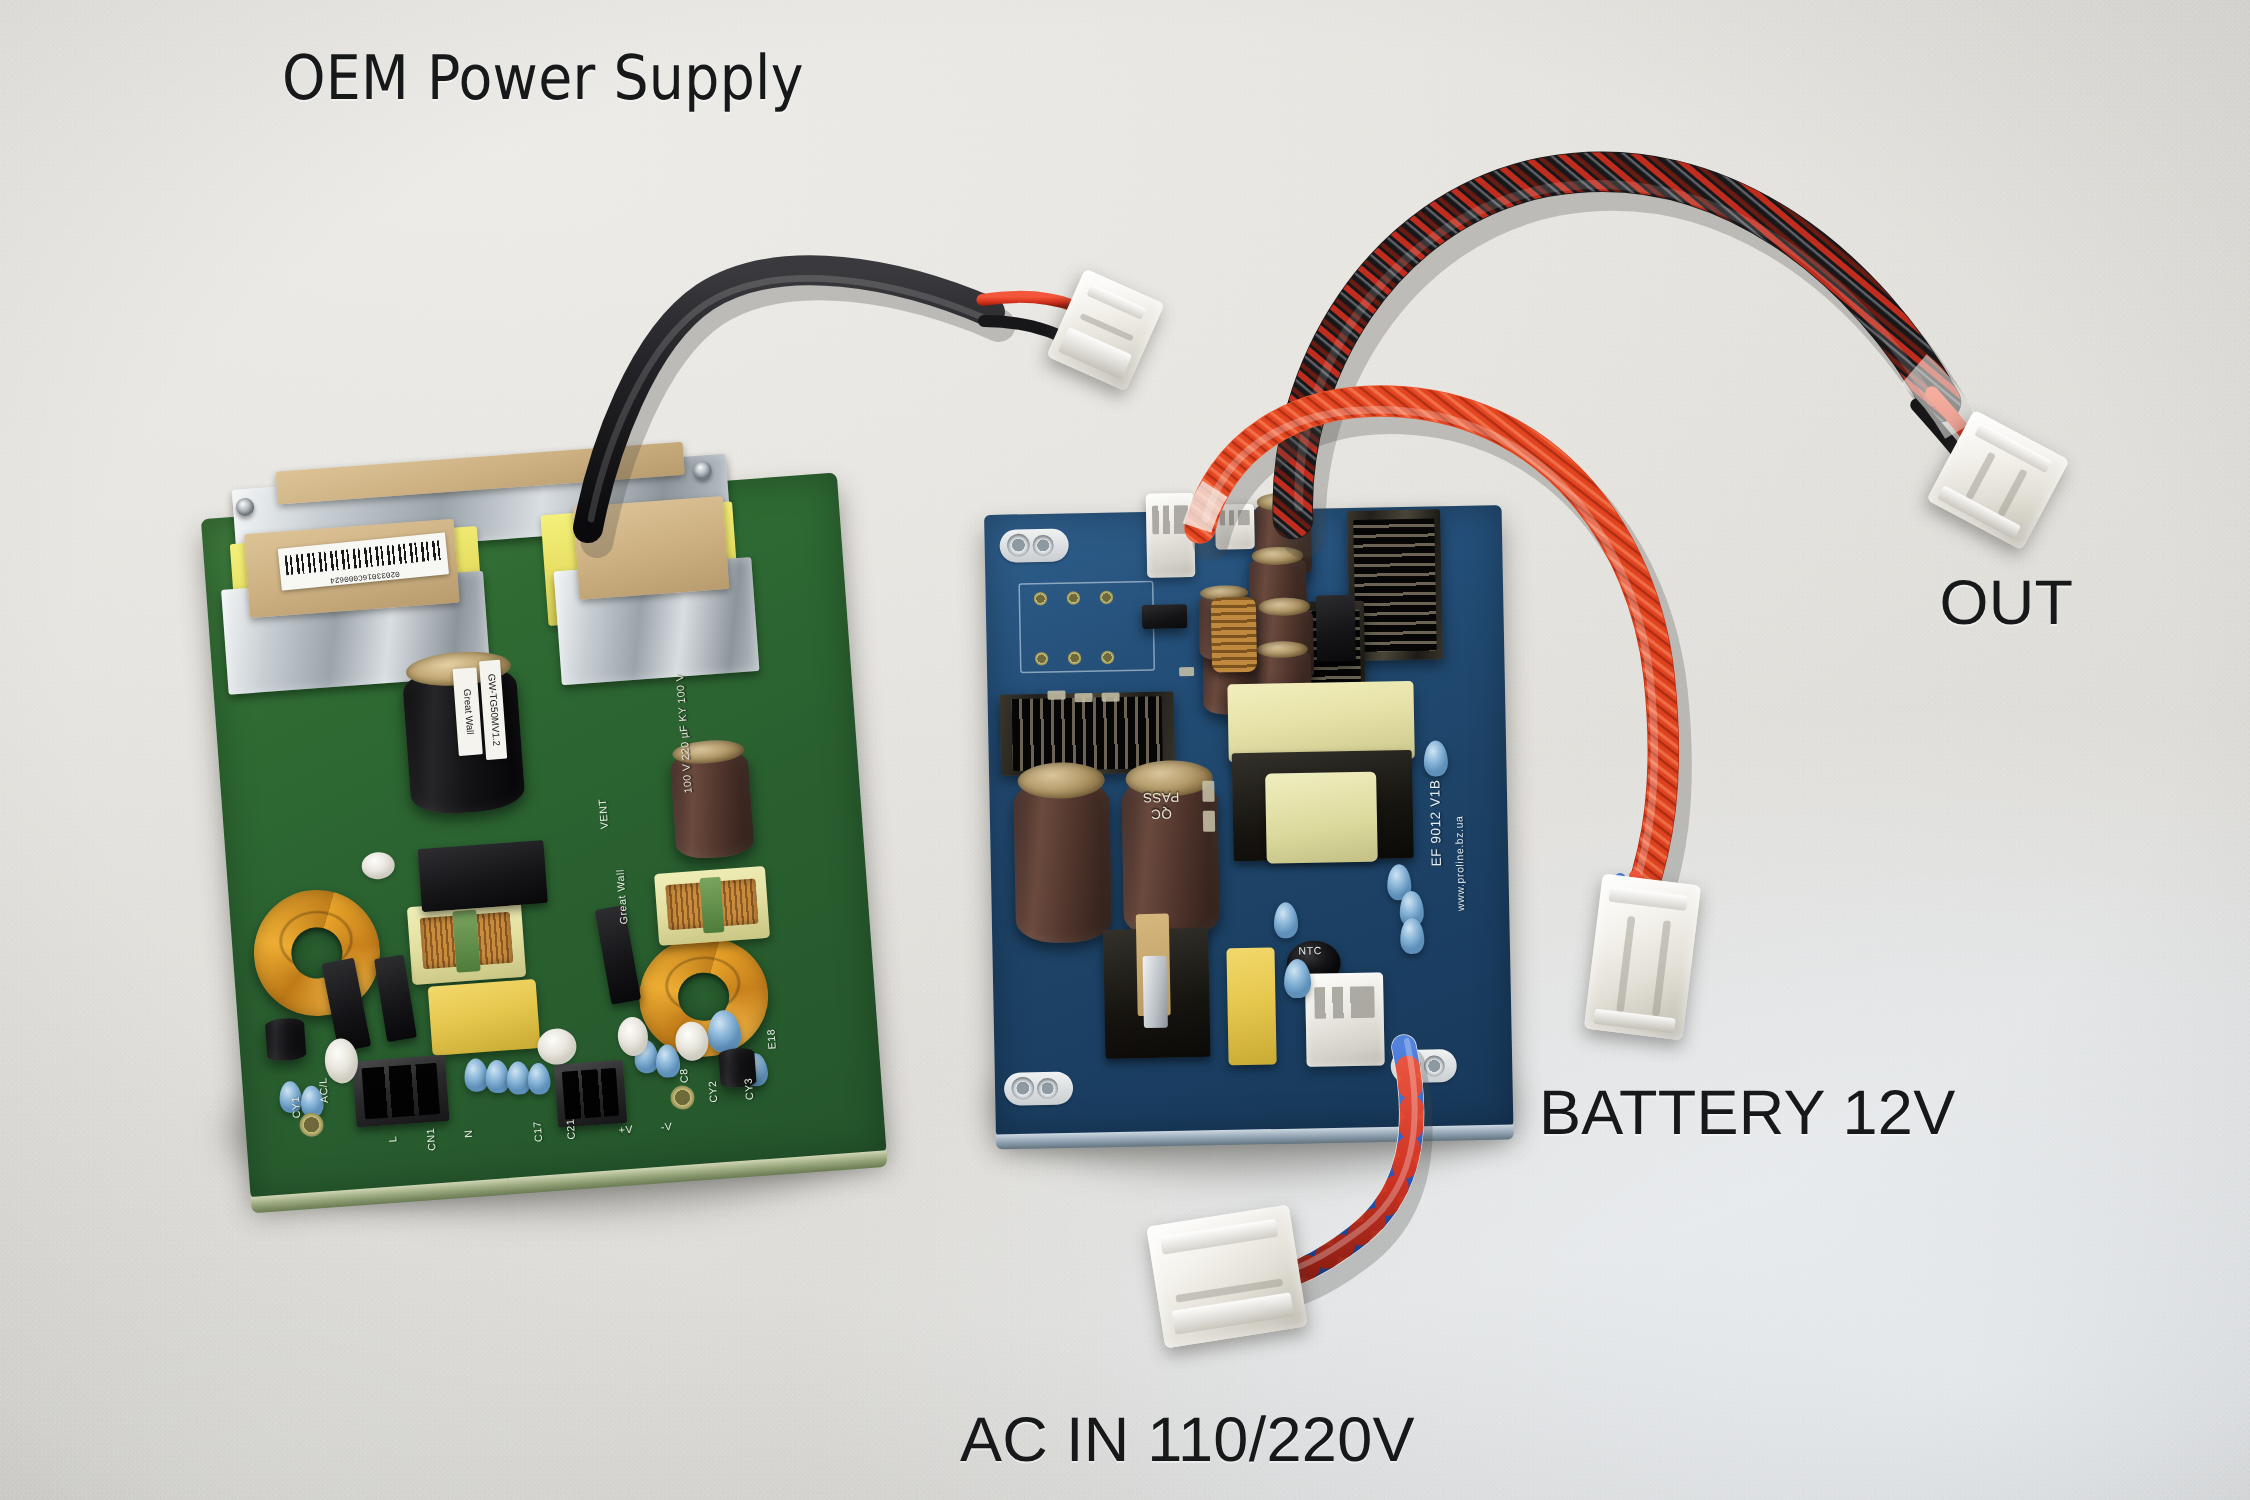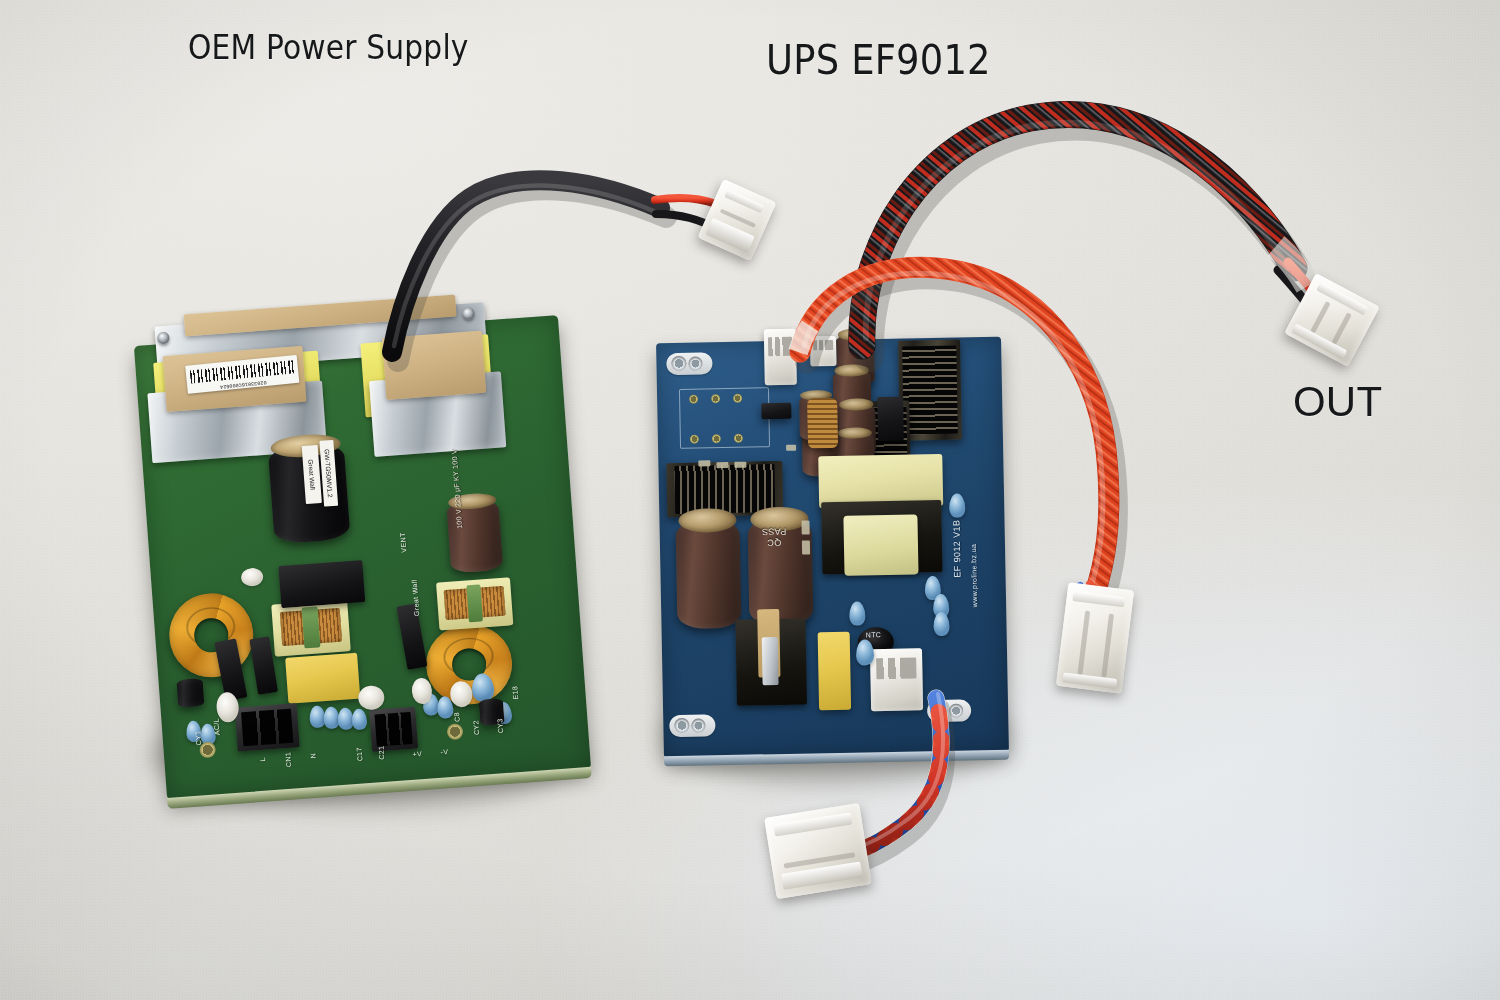--- a/index.html
+++ b/index.html
@@ -597,22 +597,23 @@
     <div class="notch" style="left:44px;top:26px;width:5px;height:64px;"></div>
     <div class="rib" style="left:6px;top:90px;width:54px;height:10px;"></div>
   </div>
 
   <div class="connector" style="left:770px;top:810px;width:96px;height:82px;transform:rotate(-9deg);">
     <div class="rib" style="left:8px;top:8px;width:78px;height:12px;"></div>
     <div class="notch" style="left:12px;top:48px;width:72px;height:5px;"></div>
     <div class="rib" style="left:8px;top:58px;width:80px;height:16px;"></div>
   </div>
 
-  <div class="lbl cond" style="left:188px;top:30px;font-size:33px;">OEM Power Supply</div>
-
-  <div class="lbl cond" style="left:766px;top:38px;font-size:41px;">UPS EF9012</div>
+  <div class="lbl cond" style="left:188px;top:30px;font-size:41px;">OEM Power Supply</div>
+
 
   <div class="lbl" style="left:1293px;top:378px;font-size:42px;">OUT</div>
 
 
-
+  <div class="lbl" style="left:1026px;top:718px;font-size:42px;">BATTERY 12V</div>
+
+  <div class="lbl" style="left:640px;top:936px;font-size:42px;">AC IN 110/220V</div>
 
 </div>
 
 </body></html>

